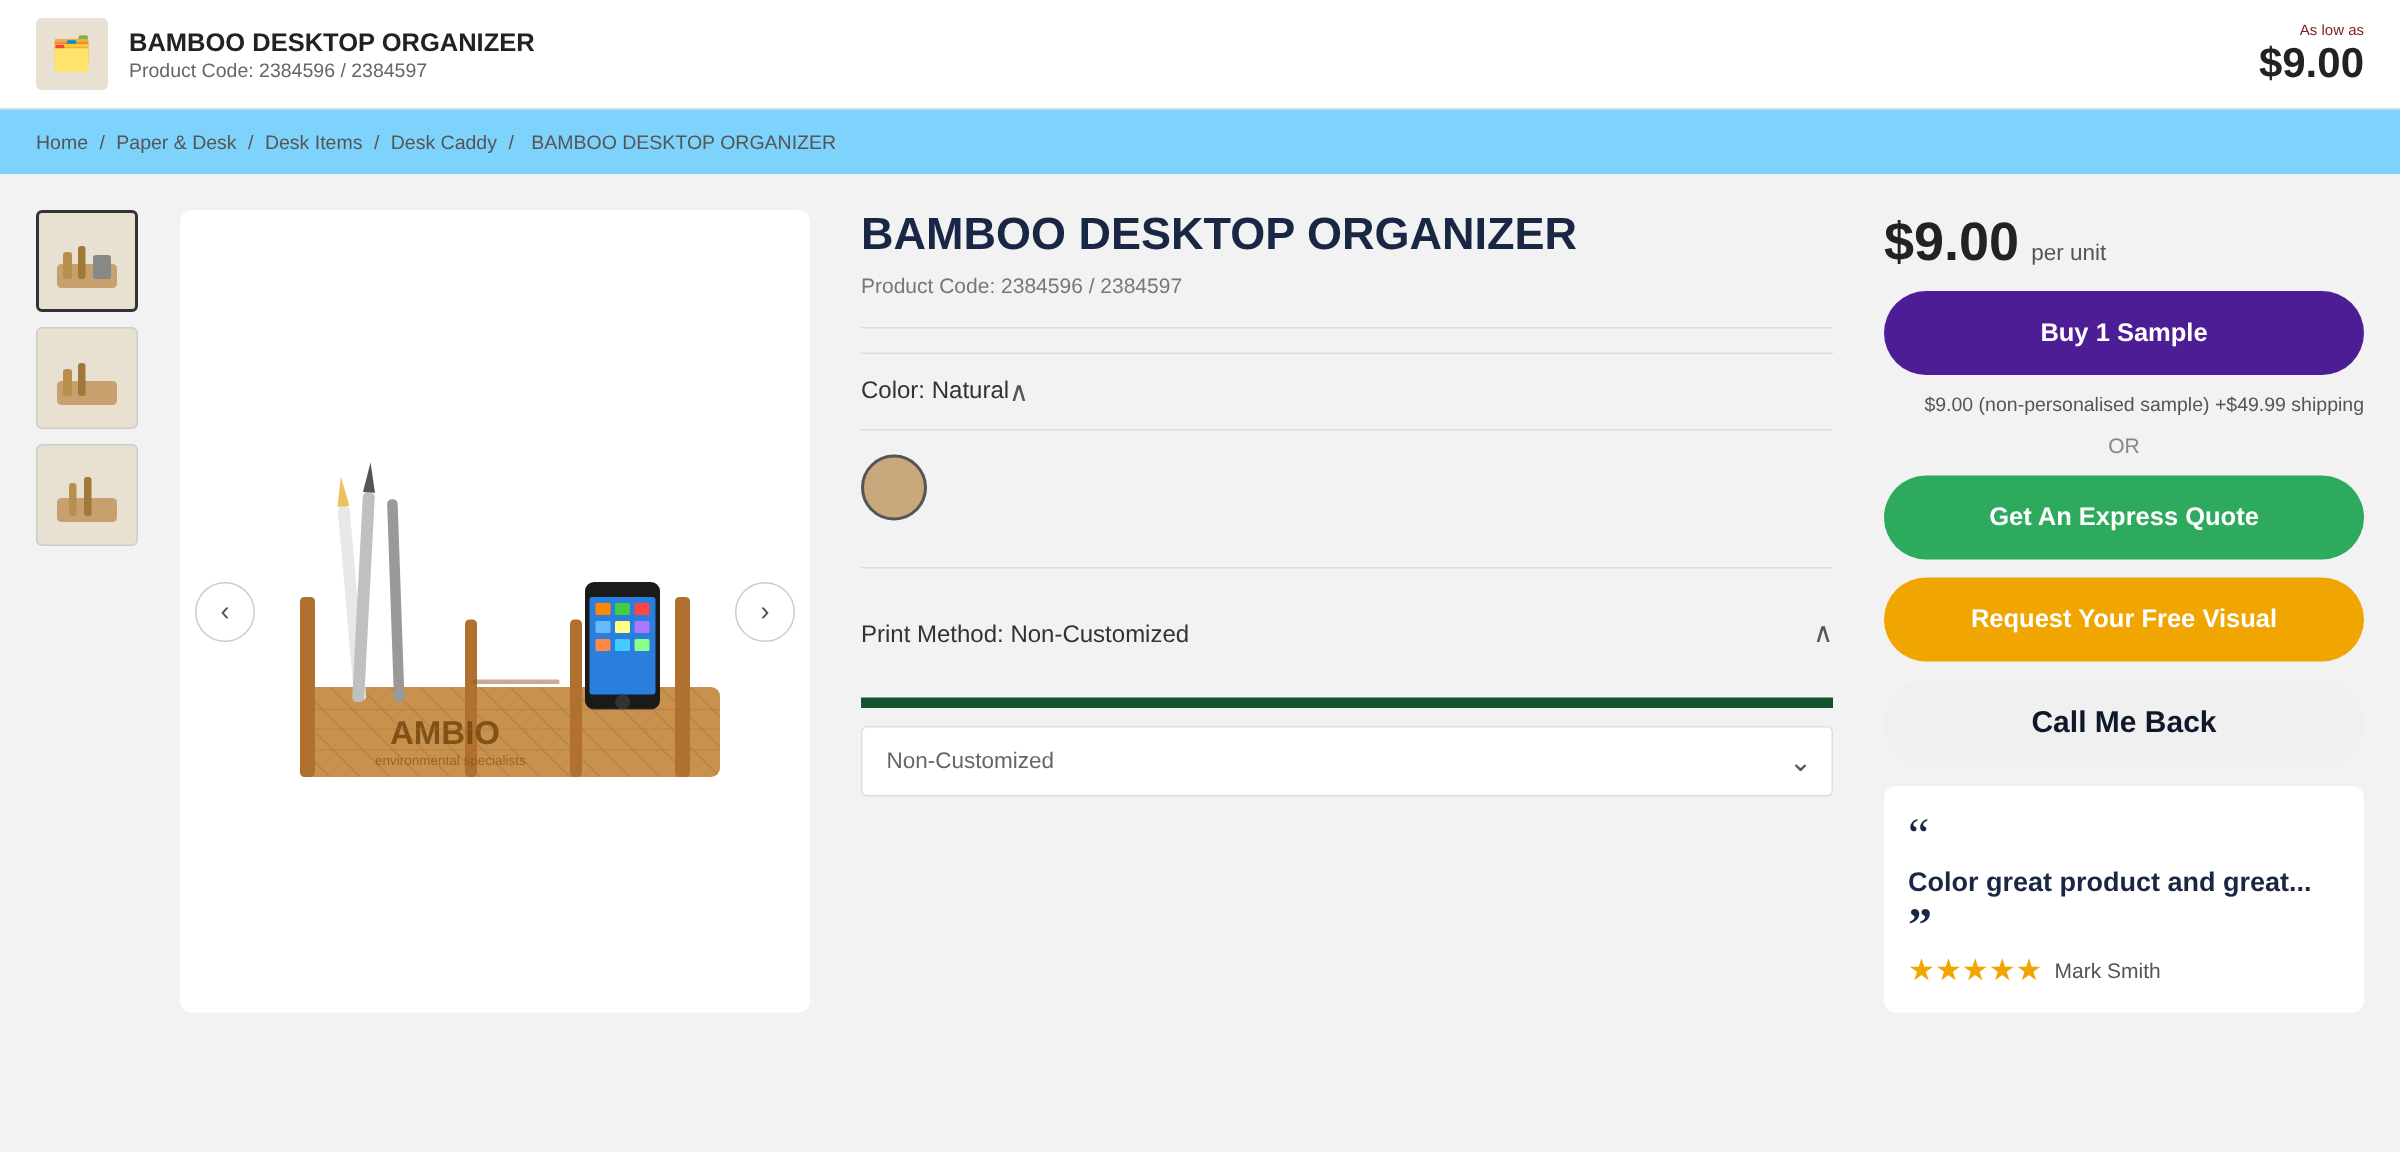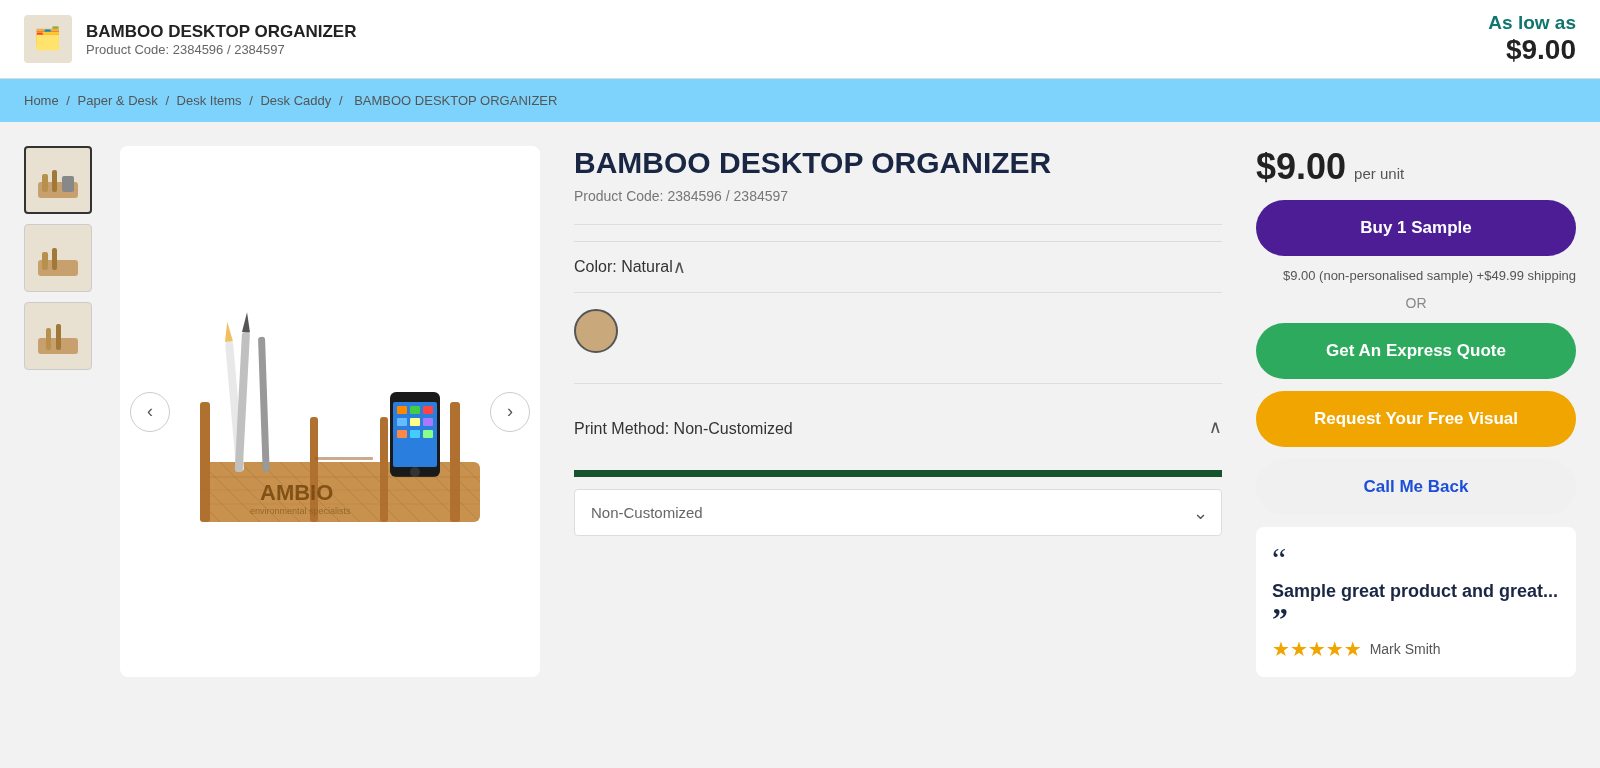--- a/index.html
+++ b/index.html
@@ -21,21 +21,21 @@
       background: #e8e0d0;
       border-radius: 4px;
       display: flex;
       align-items: center;
       justify-content: center;
       font-size: 22px;
     }
     .header-title { font-size: 17px; font-weight: 700; color: #222; }
     .header-code { font-size: 13px; color: #666; }
     .header-price-block { text-align: right; }
-    .header-as-low { font-size: 19px; color: #0f766e; font-weight: bold; }
+    .header-as-low { font-size: 10px; color: #7f1d1d; }
     .header-price { font-size: 28px; font-weight: 700; color: #222; }
 
     
     .breadcrumb {
       background: #7dd3fc;
       padding: 14px 24px;
       font-size: 13px;
       color: #555;
     }
     .breadcrumb a { color: #555; text-decoration: none; }
@@ -254,25 +254,25 @@
       padding: 18px 24px;
       font-size: 17px;
       font-weight: 700;
       cursor: pointer;
       width: 100%;
       text-align: center;
     }
 
     .btn-call-back {
       background: #f0f0f0;
-      color: #1d4ed8;
+      color: #0f172a;
       border: none;
       border-radius: 50px;
       padding: 18px 24px;
-      font-size: 17px;
+      font-size: 20px;
       font-weight: 600;
       cursor: pointer;
       width: 100%;
       text-align: center;
     }
 
     .review-block {
       background: #fff;
       border-radius: 8px;
       padding: 16px;
@@ -464,21 +464,21 @@
 
     <button class="btn-express-quote">Get An Express Quote</button>
 
     <button class="btn-free-visual">Request Your <strong>Free Visual</strong></button>
 
     <button class="btn-call-back">Call Me Back</button>
 
     <div class="review-block">
       <div class="review-quote-mark">“</div>
       <div class="review-text">
-        <span>Sample great product and great...</span>
+        <span>Color great product and great...</span>
         <span class="close-quote">”</span>
       </div>
       <div class="stars-row">
         <span class="review-stars">★★★★★</span>
         <span class="review-author">Mark Smith</span>
       </div>
     </div>
   </div>
 
 </div>

